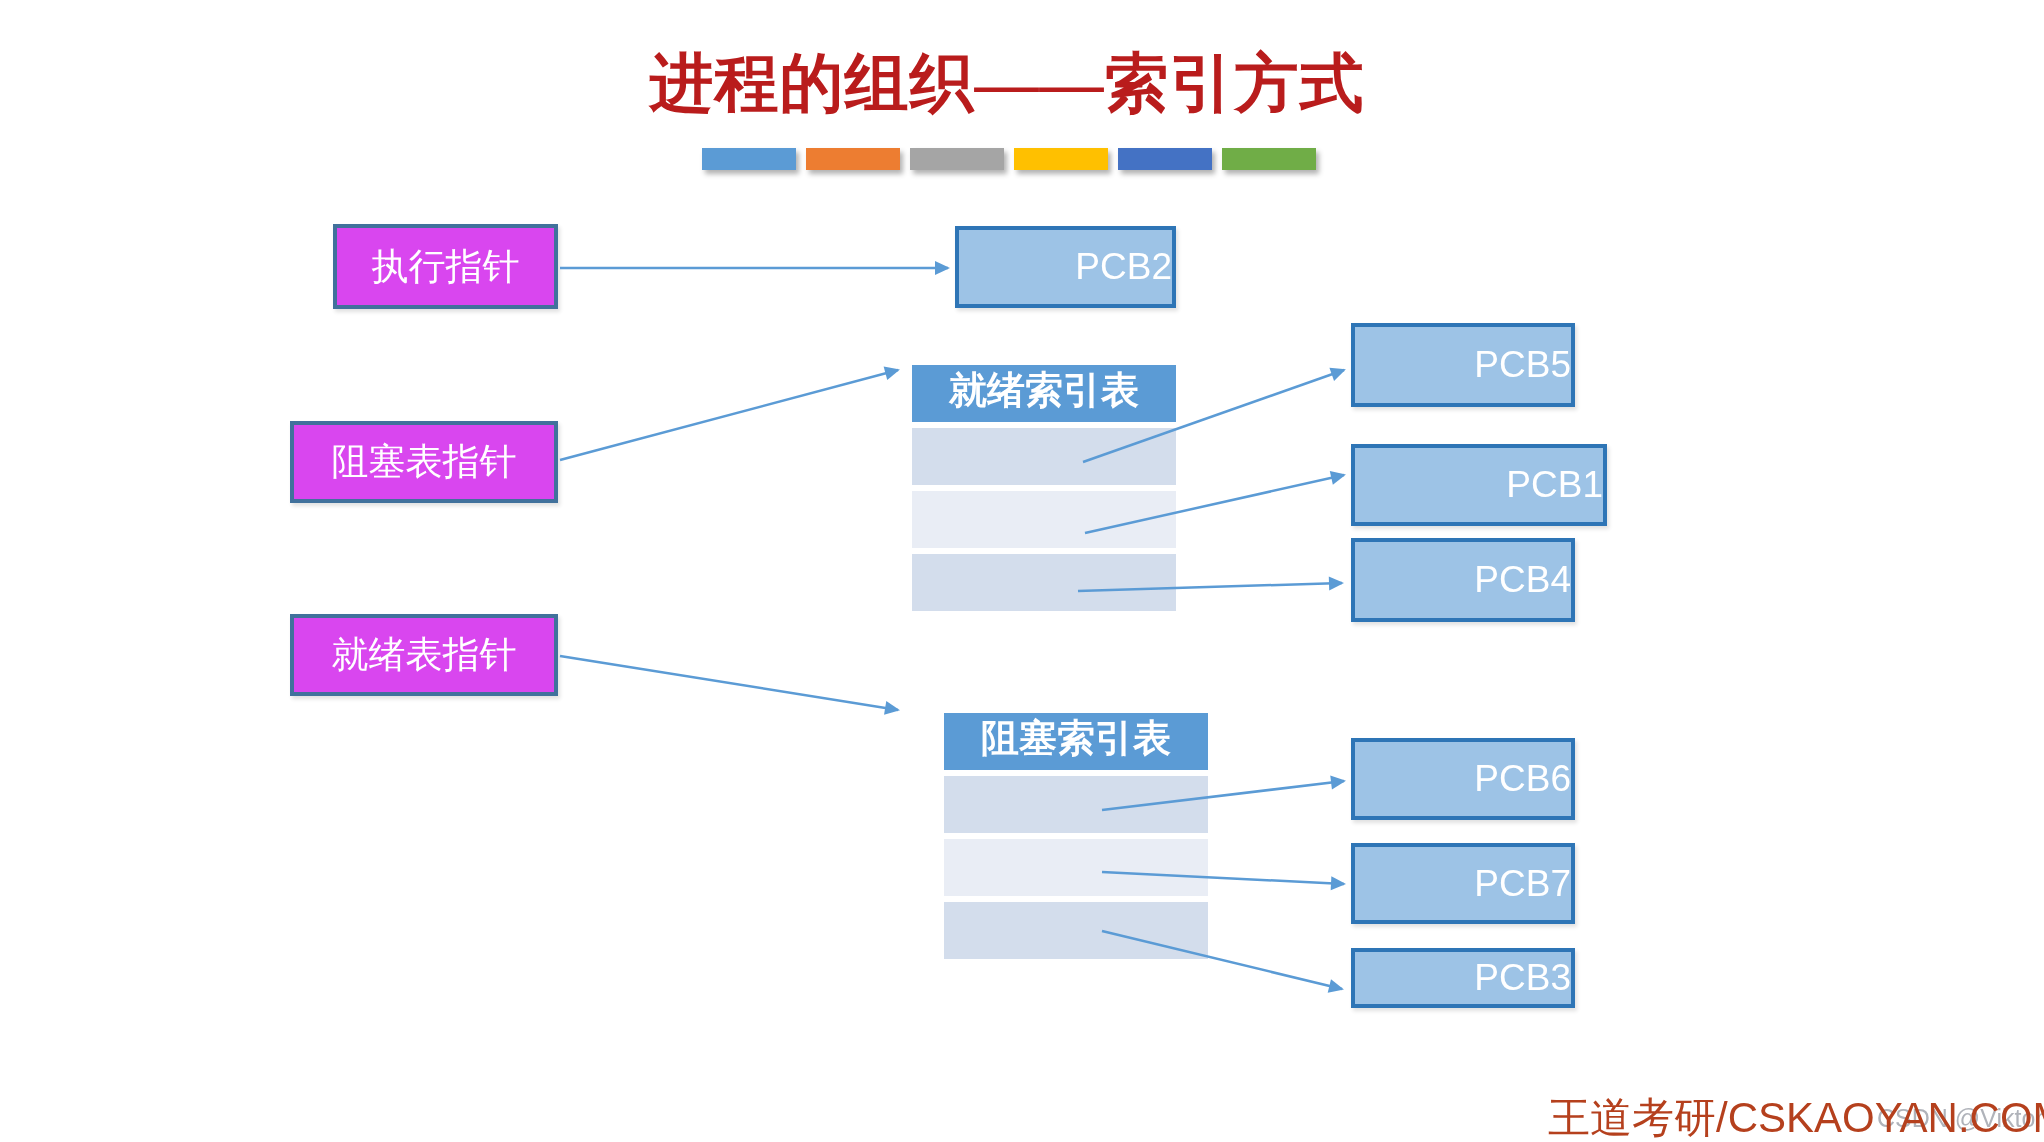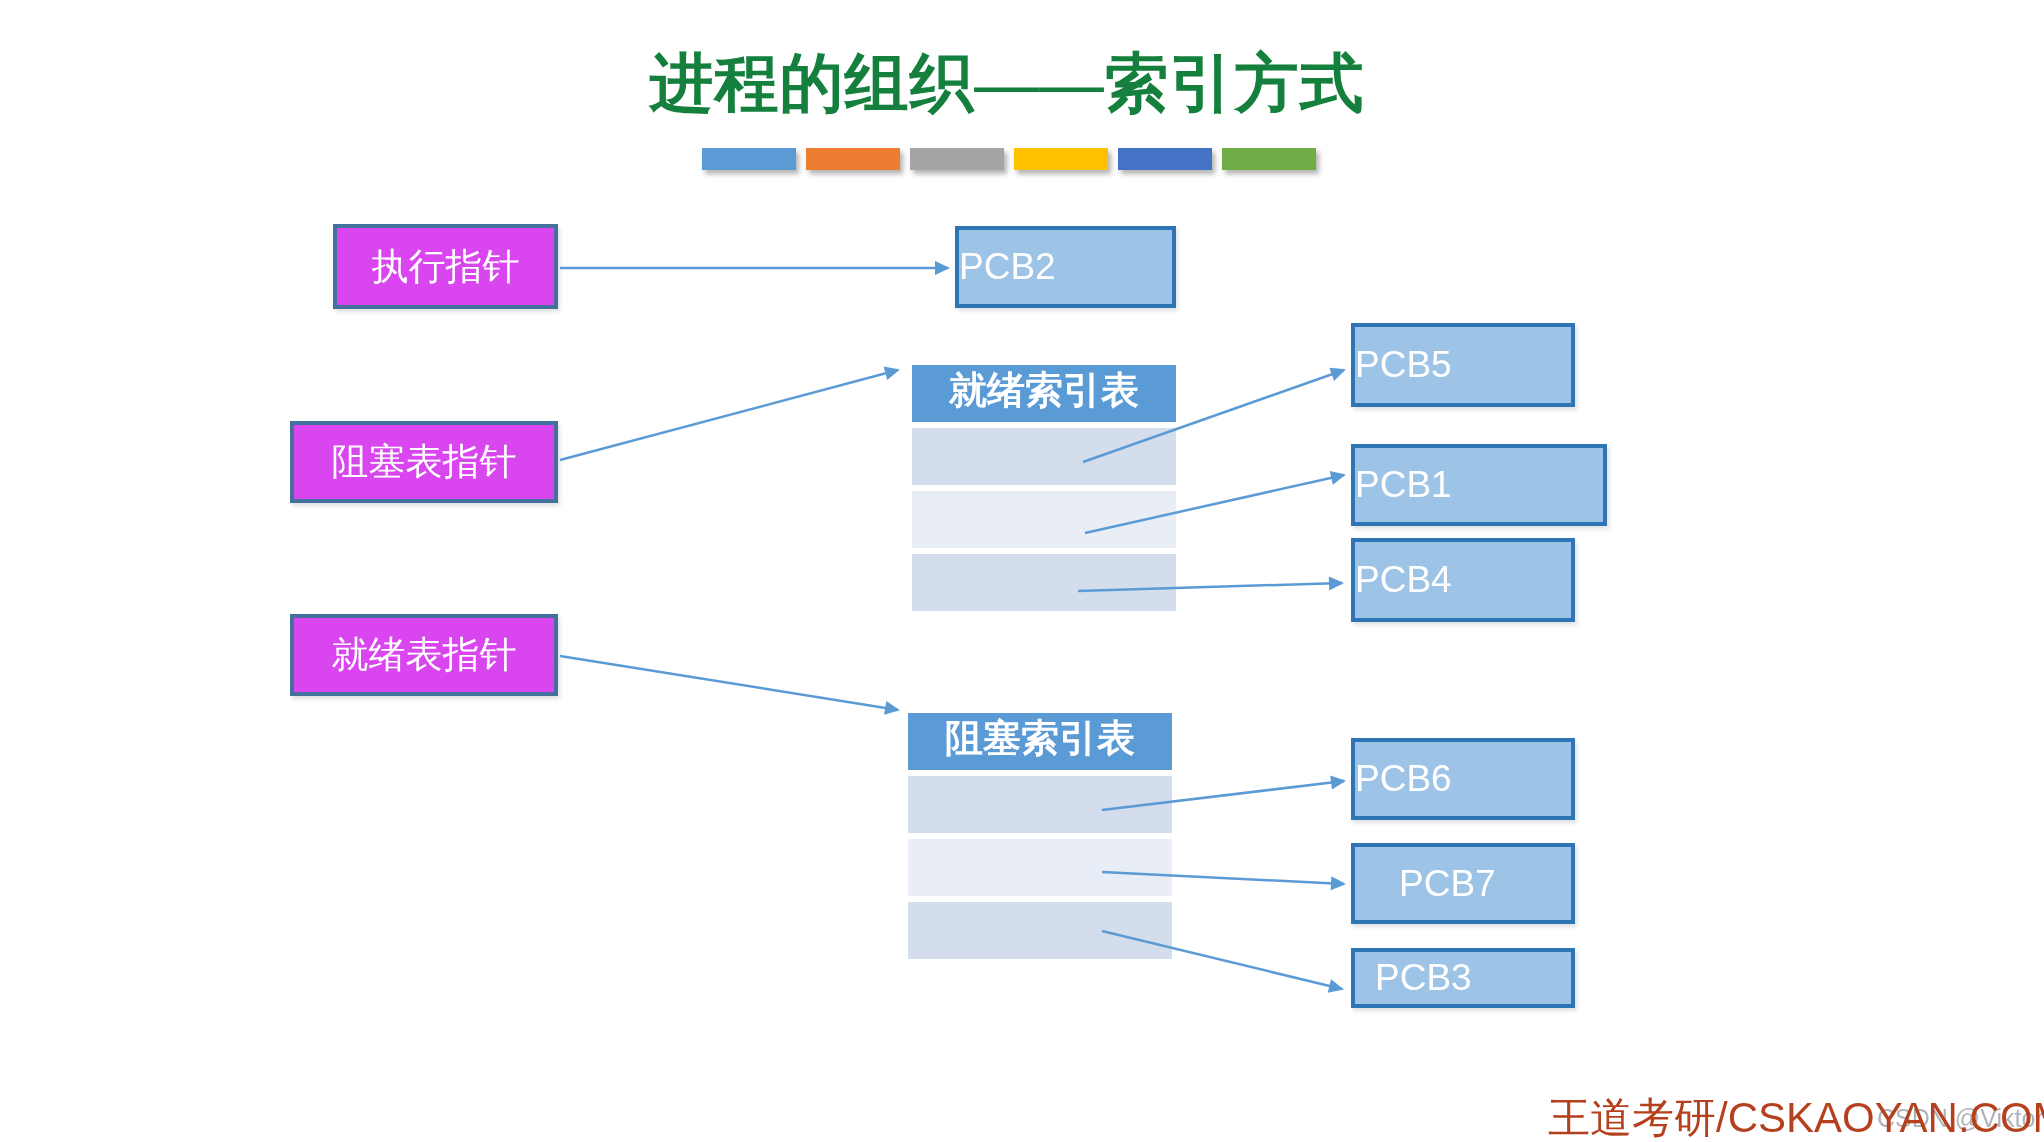--- a/index.html
+++ b/index.html
@@ -4,36 +4,36 @@
 <style>
   * { margin:0; padding:0; box-sizing:border-box; }
   html,body { background:#ffffff; }
   .canvas {
     position:relative; width:2044px; height:1142px; background:#ffffff;
     overflow:hidden; font-family:"Liberation Sans", sans-serif;
   }
   .title {
     position:absolute; left:0; top:40px; width:2014px; text-align:center;
     font-family:"Liberation Serif", serif; font-weight:bold; font-size:64px;
-    color:#15803d; letter-spacing:1px;
+    color:#b91c1c; letter-spacing:1px;
   }
   .bars { position:absolute; left:702px; top:148px; display:flex; }
   .bar {
     width:94px; height:22px; margin-right:10px;
     box-shadow:3px 4px 5px rgba(0,0,0,0.30);
   }
   .pointer-box {
     position:absolute; background:#d946ef; border:4px solid #41719c;
     color:#ffffff; display:flex; align-items:center; justify-content:center;
     font-family:"Liberation Serif", serif; font-size:37px;
     box-shadow:2px 3px 4px rgba(0,0,0,0.12);
   }
   .pcb-box {
     position:absolute; background:#9dc3e6; border:4px solid #2e75b6;
-    color:#ffffff; display:flex; align-items:center; justify-content:flex-start;
+    color:#ffffff; display:flex; align-items:center; justify-content:flex-end;
     font-family:"Liberation Sans", sans-serif; font-size:37px;
     box-shadow:2px 3px 4px rgba(0,0,0,0.12);
   }
   .idx-table { position:absolute; width:264px; }
   .idx-header {
     width:264px; height:57px; background:#5b9bd5; color:#ffffff;
     display:flex; align-items:flex-start; justify-content:center;
     font-family:"Liberation Serif", serif; font-weight:bold; font-size:38px;
   }
   .idx-row { width:264px; height:57px; margin-top:6px; background:#d3ddec; }
@@ -111,21 +111,21 @@
   <div class="pcb-box" style="left:1351px; top:323px; width:224px; height:84px;">
     <span>PCB5</span>
   </div>
   <div class="pcb-box" style="left:1351px; top:444px; width:256px; height:82px;">
     <span>PCB1</span>
   </div>
   <div class="pcb-box" style="left:1351px; top:538px; width:224px; height:84px;">
     <span>PCB4</span>
   </div>
 
-  <div class="idx-table" style="left:908px; top:713px;border-radius:11px;">
+  <div class="idx-table" style="left:944px; top:713px;border-radius:11px;">
     <div class="idx-header">
       <span>阻塞索引表</span>
     </div>
     <div class="idx-row"></div>
     <div class="idx-row alt"></div>
     <div class="idx-row"></div>
   </div>
 
   <div class="pcb-box" style="left:1351px; top:738px; width:224px; height:82px;">
     <span>PCB6</span>

